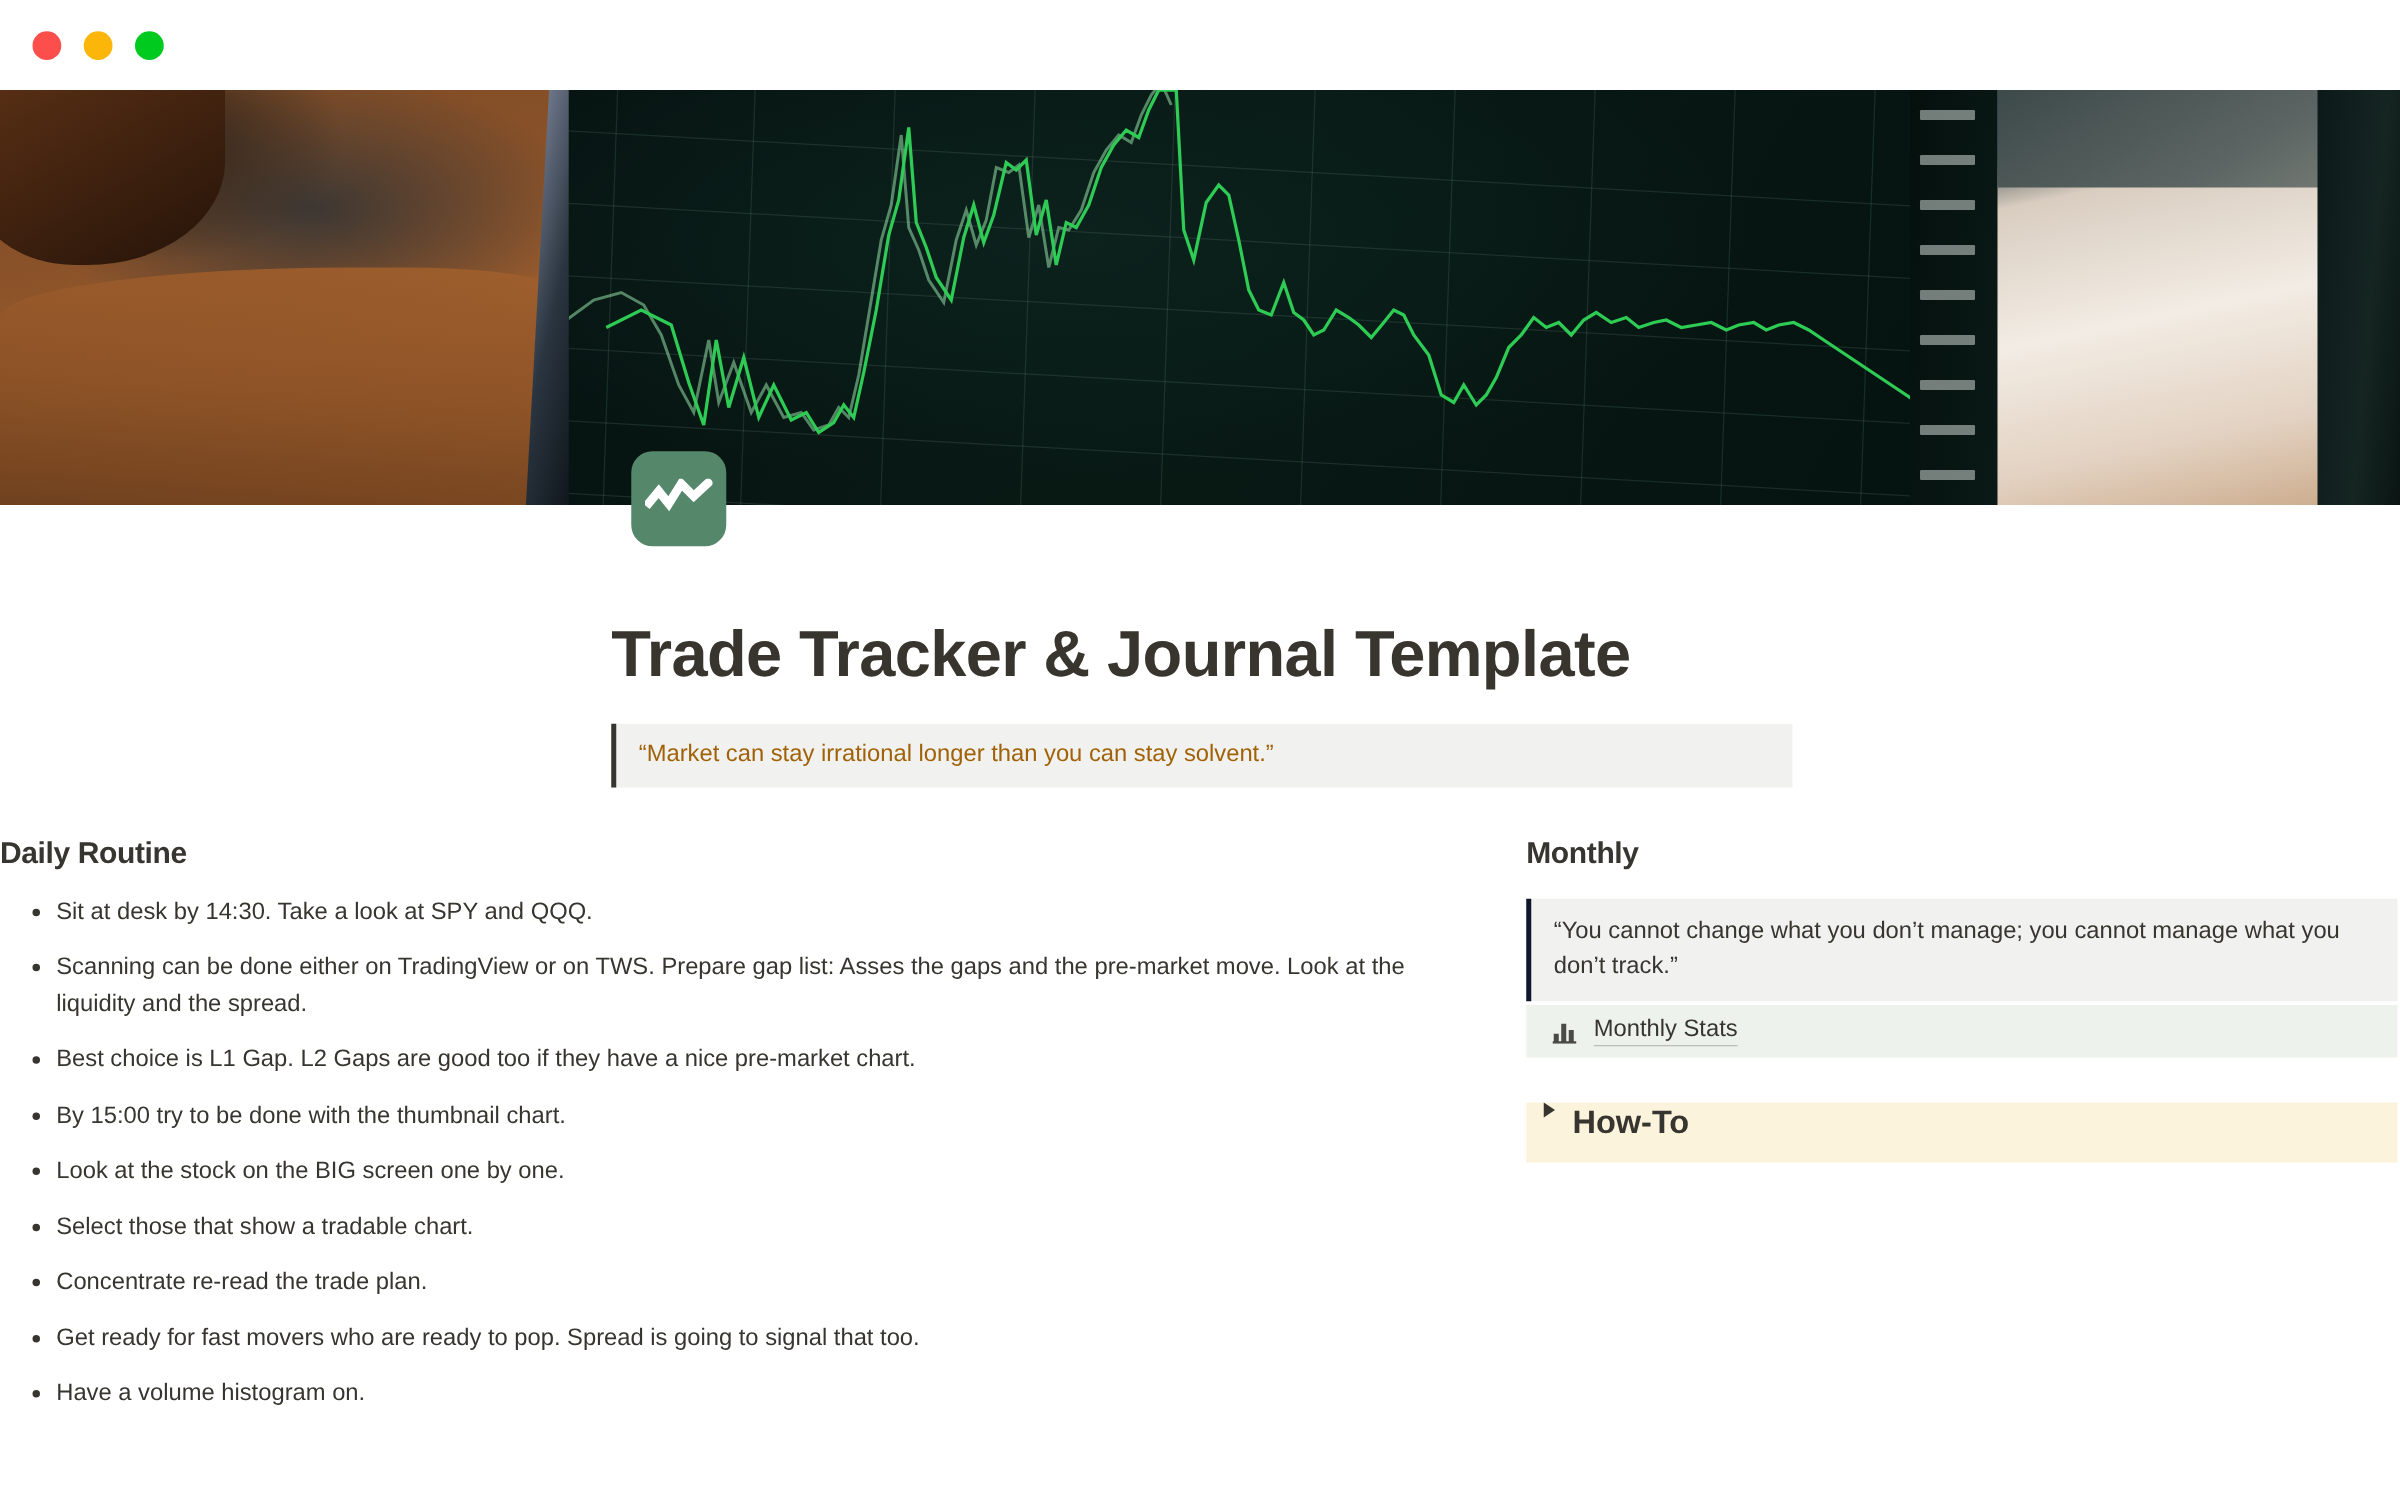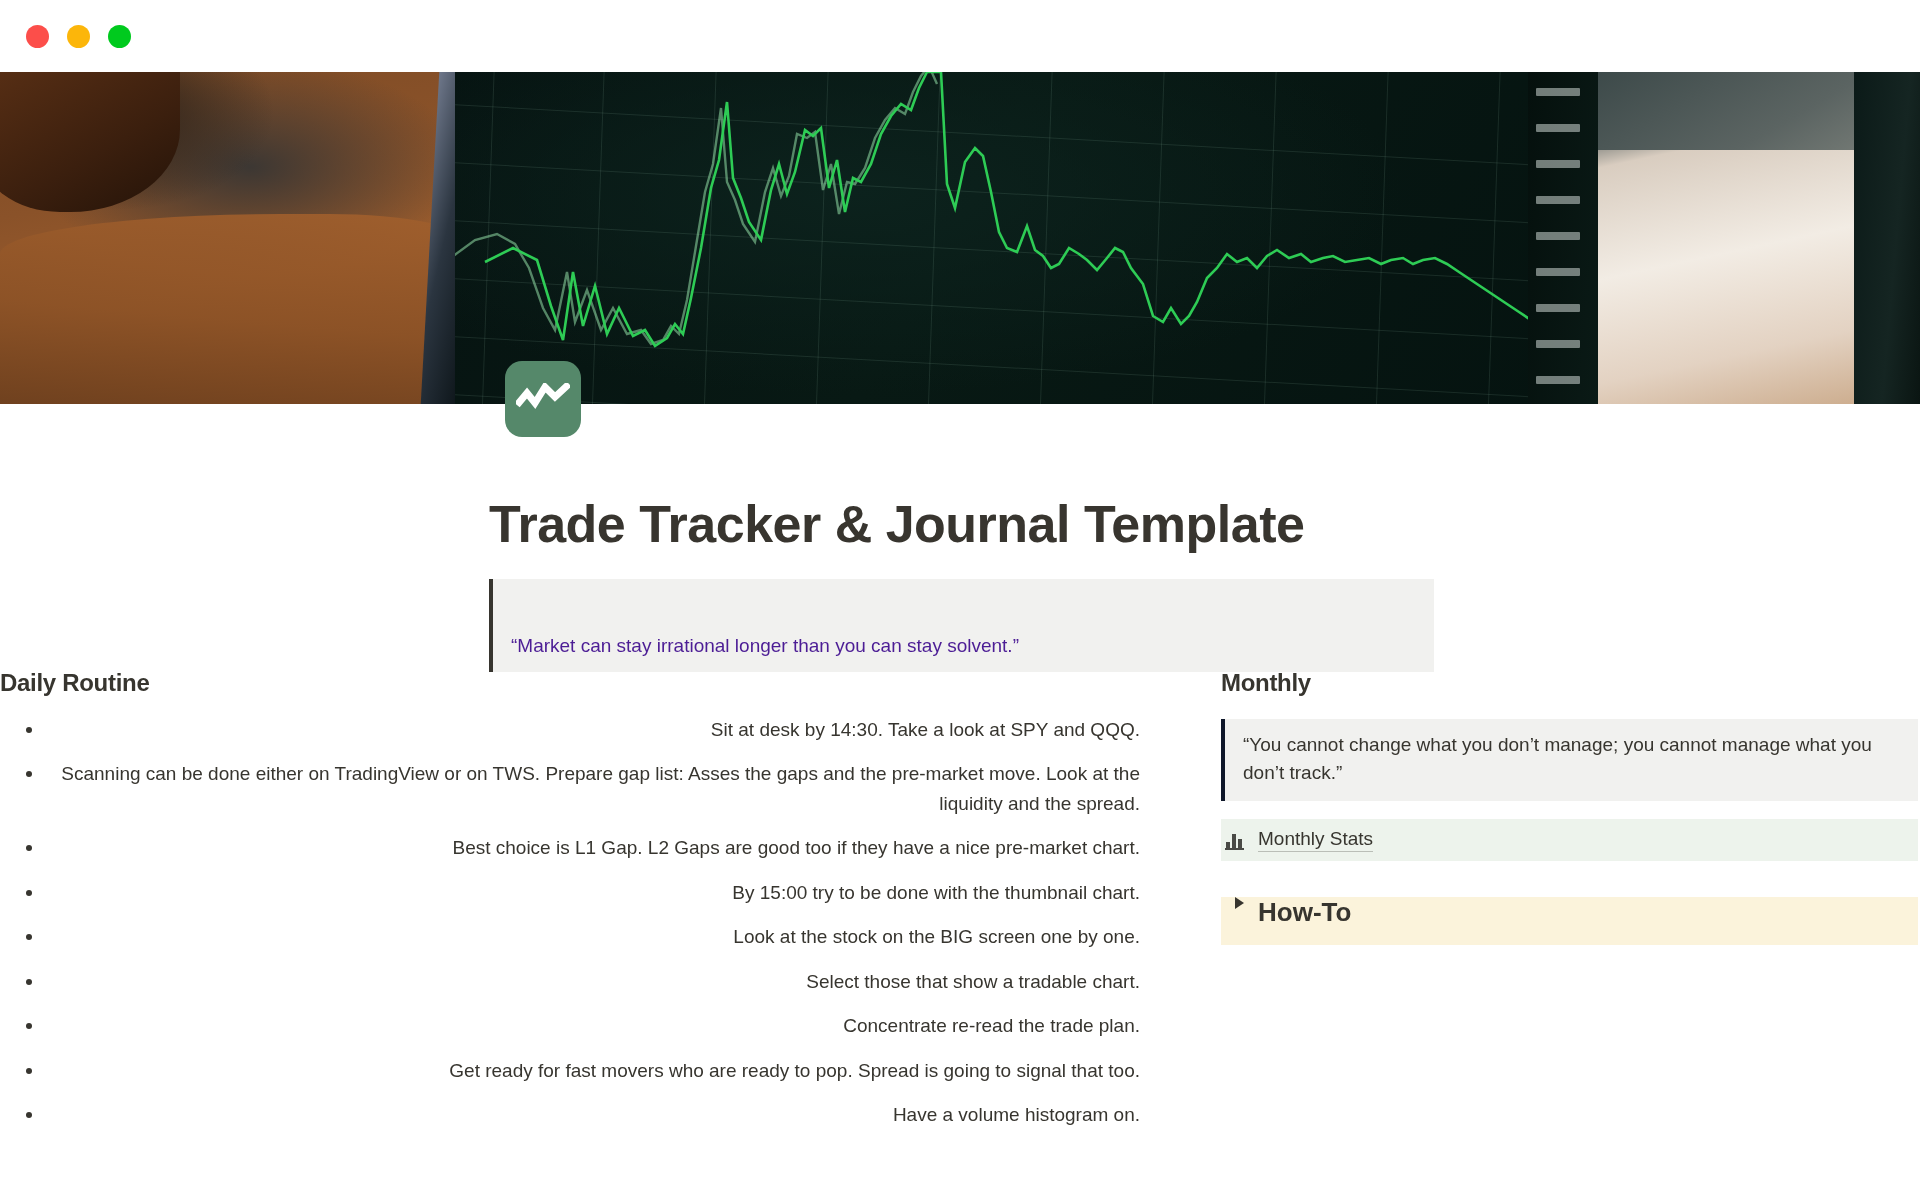--- a/index.html
+++ b/index.html
@@ -113,29 +113,29 @@
     font-size: 52px; font-weight: bold; letter-spacing: -0.5px;
     color: #38352F; white-space: nowrap;
   }
 
   .quote {
     position: absolute; left: 489px; top: 175px; width: 945px;
     background: #F1F1EF;
     padding: 11px 16px 12px 18px;
     border-left: 4px solid #37352F;
   }
-  .quote-text { font-size: 19px; line-height: 1.45; color: #4c1d95; margin-top: 42px; }
+  .quote-text { font-size: 19px; line-height: 1.45; color: #a16207; }
 
   
   .col-left { position: absolute; left: 0; top: 265px; width: 1185px; }
   .section-title {
     font-size: 24px; font-weight: bold; color: #37352F;
     letter-spacing: -0.3px;
   }
-  .bullets { list-style: none; margin-top: 18px; text-align: right; }
+  .bullets { list-style: none; margin-top: 18px; }
   .bullets li {
     position: relative;
     padding-left: 45px;
     margin-bottom: 15px;
     font-size: 19px; line-height: 1.55; color: #37352F;
     max-width: 1140px;
   }
   .bullets li::before {
     content: "";
     position: absolute; left: 26px; top: 12px;
@@ -148,25 +148,25 @@
   .tracking-quote {
     margin-top: 22px;
     background: #F1F1EF;
     border-left: 4px solid #0f172a;
     padding: 12px 18px 14px 18px;
     width: 697px;
   }
   .tracking-quote-text { font-size: 19px; line-height: 1.48; color: #37352F; }
 
   .stats-row {
-    margin-top: 18px;
+    margin-top: 3px;
     background: #EDF3EC;
     width: 697px; height: 42px;
     display: flex; align-items: center;
-    padding-left: 4px;
+    padding-left: 21px;
   }
   .stats-icon { width: 22px; height: 20px; margin-right: 11px; display: block; }
   .stats-label {
     font-size: 19px; color: #37352F;
     border-bottom: 1px solid rgba(55,53,47,0.28);
     padding-bottom: 1px;
   }
 
   .howto {
     margin-top: 36px;

